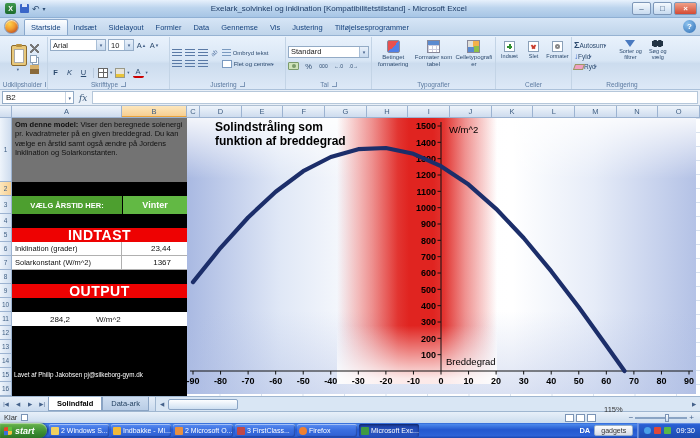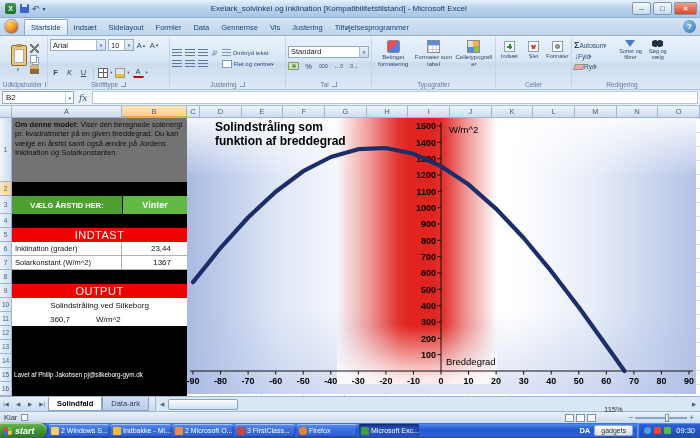--- a/index.html
+++ b/index.html
@@ -135,21 +135,21 @@
 
   
   #panel{position:absolute;left:12px;top:0;width:175px;height:278px;background:#000}
   .p-abs{position:absolute;left:0;width:175px}
   #info-box{top:0;height:64px;background:#737373;padding:2px 3px;font-size:7.5px;line-height:1.25;color:#111}
   #season-row{top:78px;height:18px;display:flex;gap:1px;background:#000}
   #season-label{width:110px;background:#4d9f2f;color:#fff;font-weight:bold;font-size:7.5px;display:flex;
     align-items:center;justify-content:center;white-space:nowrap}
   #season-value{flex:1;background:#62b944;color:#fff;font-weight:bold;font-size:9px;display:flex;
     align-items:center;justify-content:center}
-  .hdr-red{height:14px;background:#ee0202;color:#fff;font-weight:normal;font-size:11px;letter-spacing:.5px;
+  .hdr-red{height:14px;background:#ee0202;color:#fff;font-weight:bold;font-size:14px;letter-spacing:.5px;
     display:flex;align-items:center;justify-content:center}
   #indtast-row{top:110px}
   #output-row{top:166px}
   .iorow{height:14px;display:flex;background:#fff;border-bottom:1px solid #b0b0b0}
   .iorow .lab{width:110px;border-right:1px solid #b0b0b0;font-size:7.5px;display:flex;align-items:center;padding-left:3px;color:#111}
   .iorow .val{flex:1;font-size:8px;display:flex;align-items:center;justify-content:flex-end;padding-right:16px;color:#111}
   #inp1{top:124px}#inp2{top:138px}
   #out-label{top:180px;height:14px;background:#fff;font-size:8px;color:#111;display:flex;align-items:center;justify-content:center}
   #out-value{top:194px;height:14px;background:#fff;display:flex;align-items:center;font-size:8px;color:#111}
   #out-value .v{width:58px;text-align:right}
@@ -499,23 +499,22 @@
       <div class="p-abs hdr-red" id="indtast-row">INDTAST</div>
       <div class="p-abs iorow" id="inp1">
         <span class="lab">Inklination (grader)</span>
         <span class="val">23,44</span>
       </div>
       <div class="p-abs iorow" id="inp2">
         <span class="lab">Solarkonstant (W/m^2)</span>
         <span class="val">1367</span>
       </div>
       <div class="p-abs hdr-red" id="output-row">OUTPUT</div>
-      <div class="p-abs" id="out-label">Solindstråling ved Silkeborg</div>
       <div class="p-abs" id="out-value">
-        <span class="v">360,7</span>
+        <span class="v">284,2</span>
         <span class="u">W/m^2</span>
       </div>
       <div class="p-abs" id="credit">Lavet af Philip Jakobsen pj@silkeborg-gym.dk</div>
     </div>
 
     <div id="chart">
       <div id="red-band" style="background: linear-gradient(to right, rgba(224, 36, 32, 0) 0%, rgba(224, 36, 32, 0.5) 22%, rgba(224, 36, 32, 0.92) 38%, rgb(224, 36, 32) 45%, rgb(224, 36, 32) 60%, rgba(224, 36, 32, 0.92) 67%, rgba(224, 36, 32, 0.5) 80%, rgba(224, 36, 32, 0) 100%);"></div>
       <svg id="chart-svg" width="509" height="276" viewBox="0 0 509 276">
           <line class="ax" x1="6" y1="253" x2="6" y2="256.5"></line>
           <text class="tl" text-anchor="middle" x="6" y="266">-90</text>

